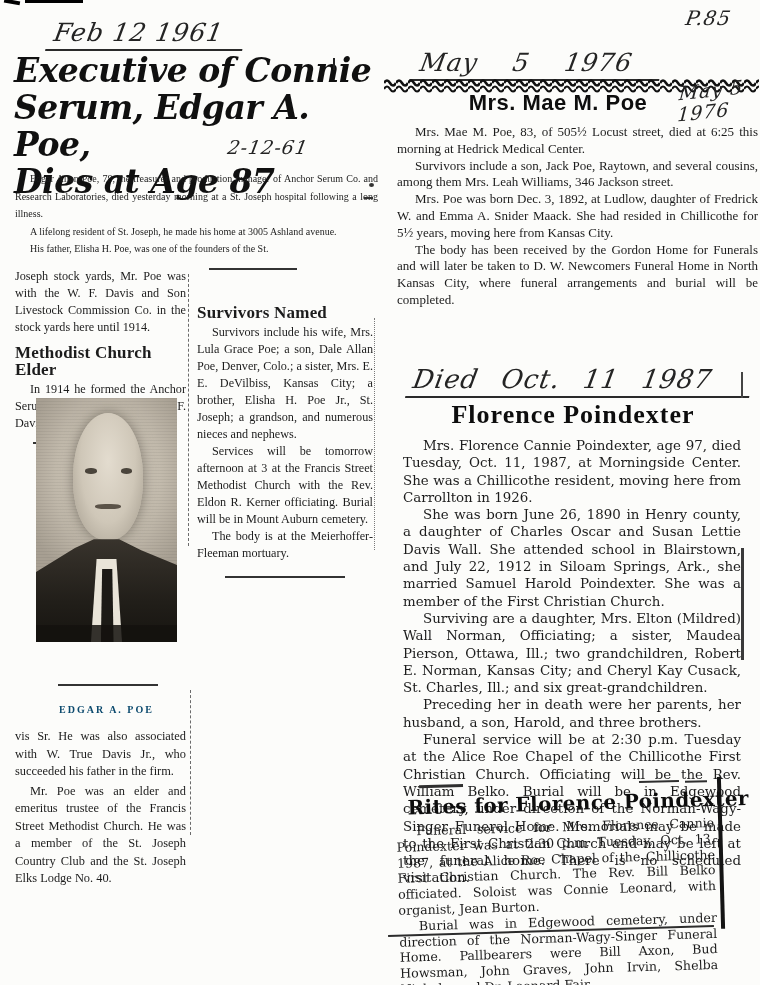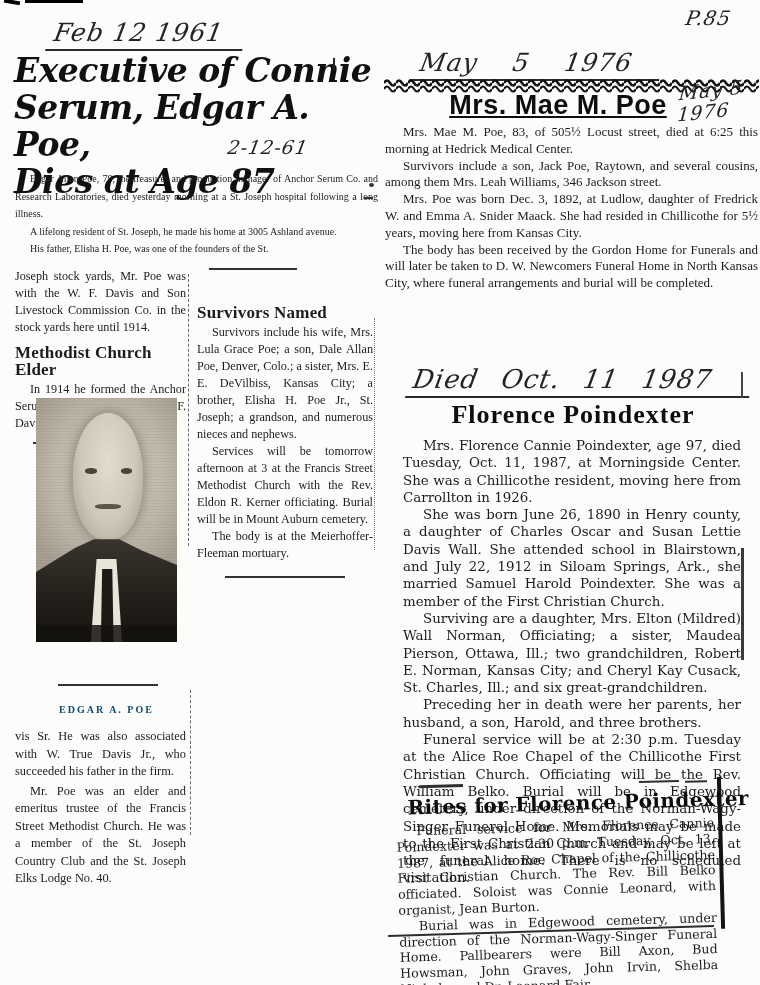--- a/index.html
+++ b/index.html
@@ -83,25 +83,25 @@
 
   
   .page-num { left:686px; top:6px; font-size:20px; }
 
   
   .mae-date { left:412px; top:48px; font-size:25px; border-bottom:2px solid #2a2a2a; padding:0 30px 2px 8px; word-spacing:26px; }
   .mae-wavy { left:384px; top:78px; }
   .mae-headline {
     left:408px; top:90px; width:300px; text-align:center;
     font-family:"Liberation Sans", sans-serif; font-weight:bold;
-    font-size:27px; letter-spacing:0.5px; color:#0e0e0e;text-decoration:underline;
+    font-size:22px; letter-spacing:0.5px; color:#0e0e0e;
   }
   .mae-note { left:678px; top:80px; font-size:19px; line-height:21px; transform:rotate(-6deg) skewX(-10deg); }
   .mae-body { left:385px; top:124px; width:373px; font-size:13px; line-height:16.8px; }
-  .mae-body p.news.indent { text-indent:18px; }
+  .mae-body p.news.indent { text-indent:18px;margin-left:12px; }
   .mark-dot { left:369px; top:183px; width:5px; height:4px; background:#333; border-radius:50%; }
   .mark-dash { left:364px; top:197px; width:9px; height:2px; background:#333; }
 
   
   .flo-date { left:408px; top:364px; font-size:26px; border-bottom:2px solid #2a2a2a; padding:0 40px 2px 5px; word-spacing:14px; }
   .flo-headline {
     left:403px; top:400px; width:340px; text-align:center;
     font-family:Liberation Serif, serif; font-weight:bold;
     font-size:26px; letter-spacing:1px; color:#0d0d0d;
   }

